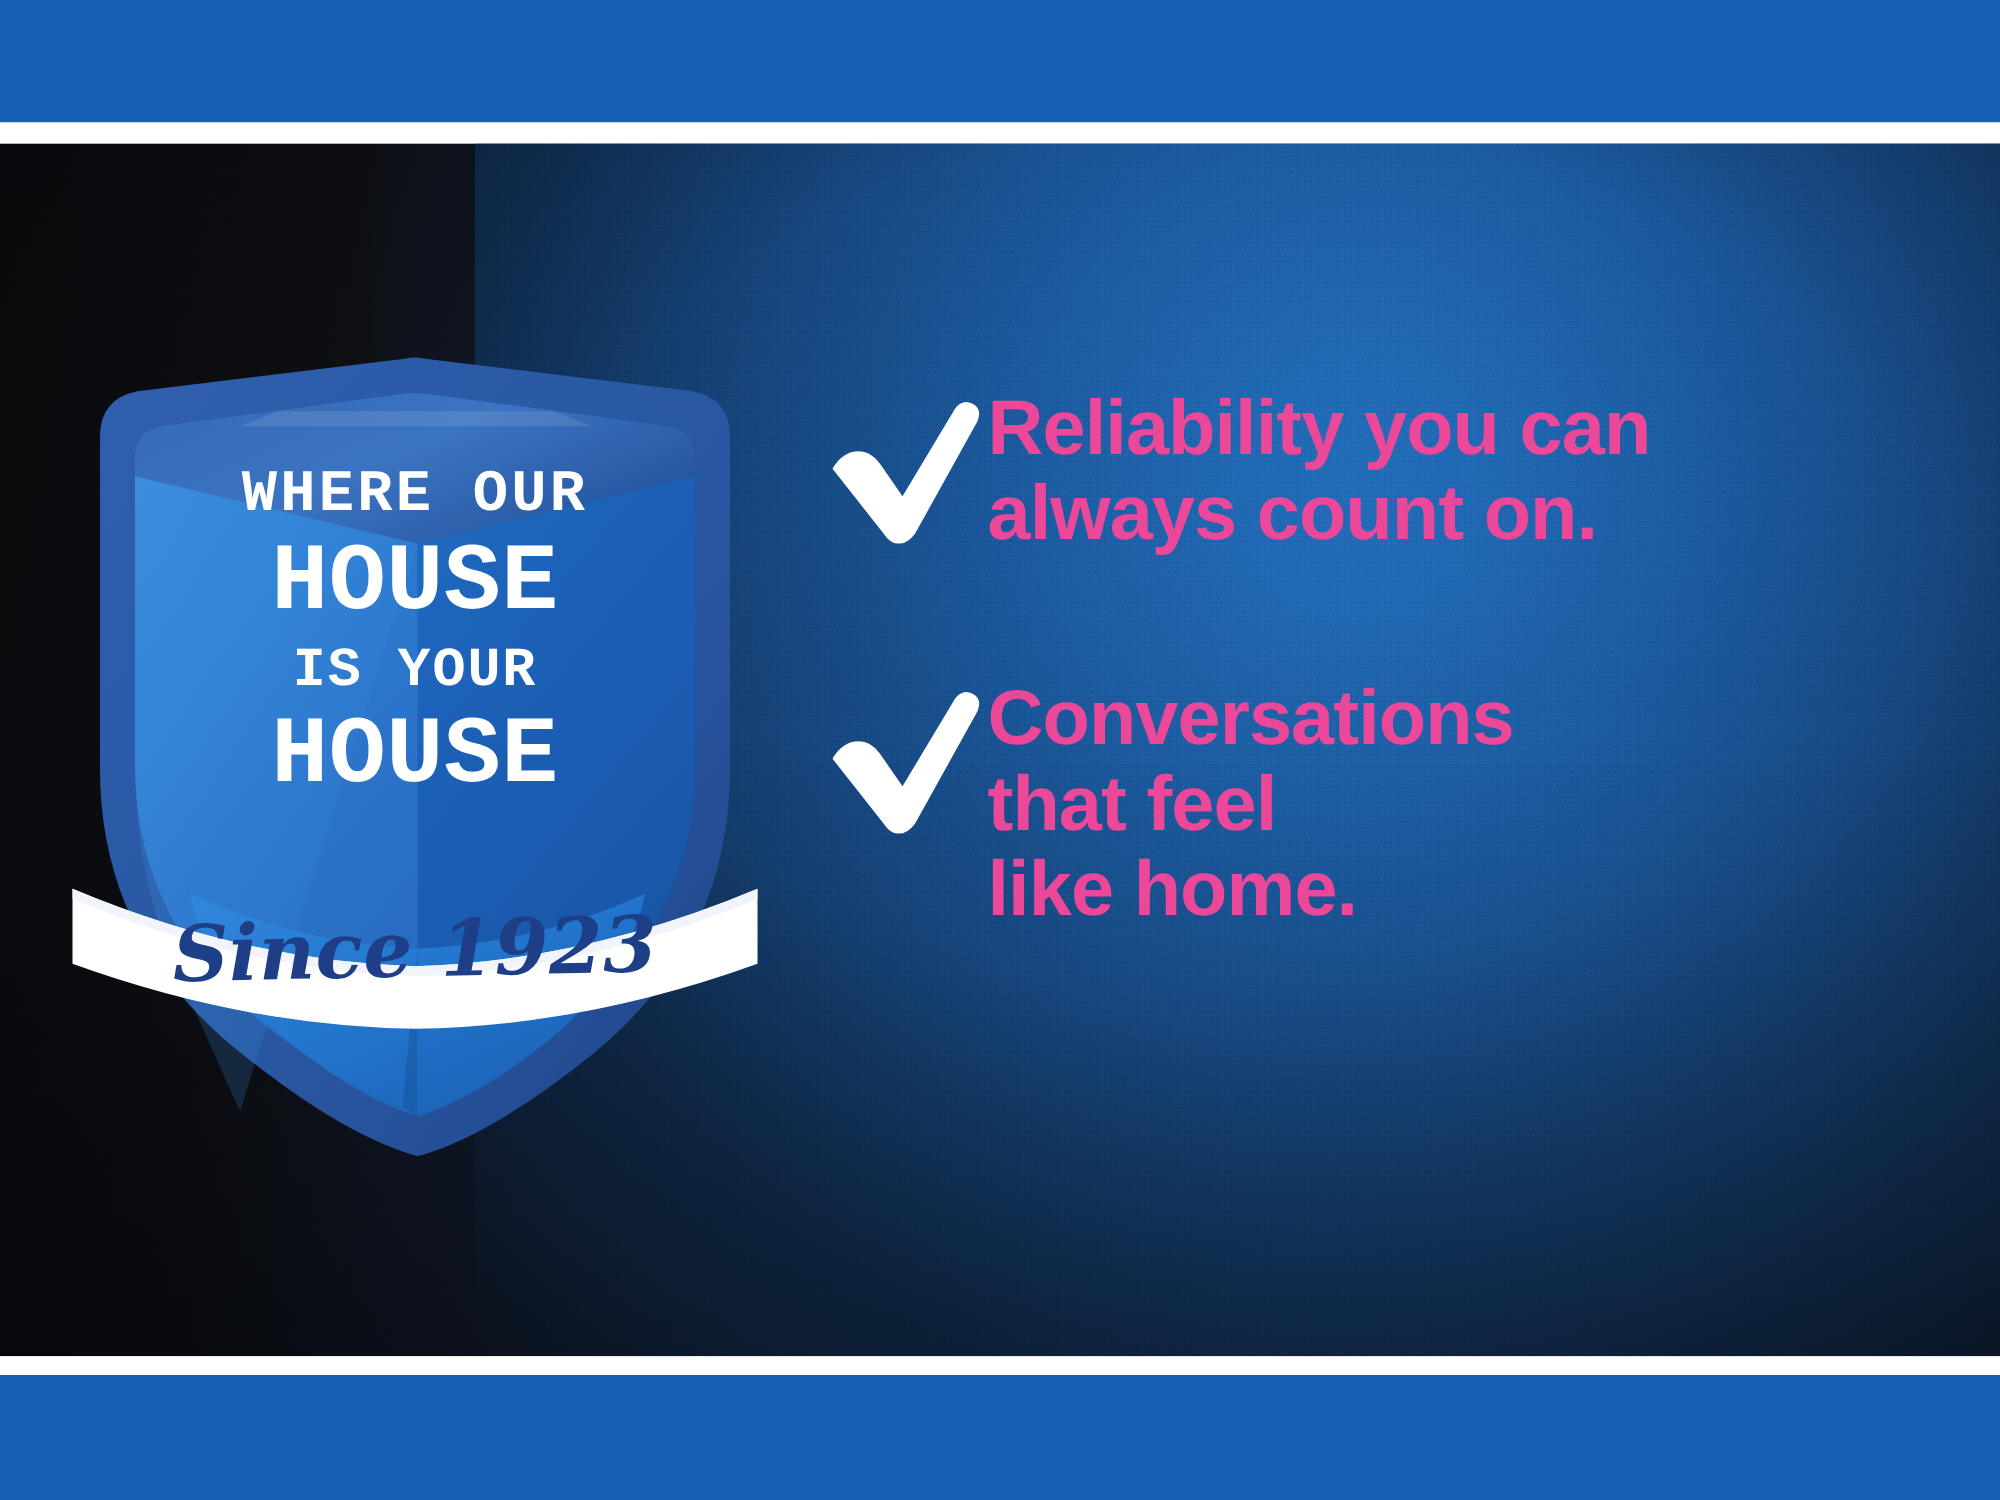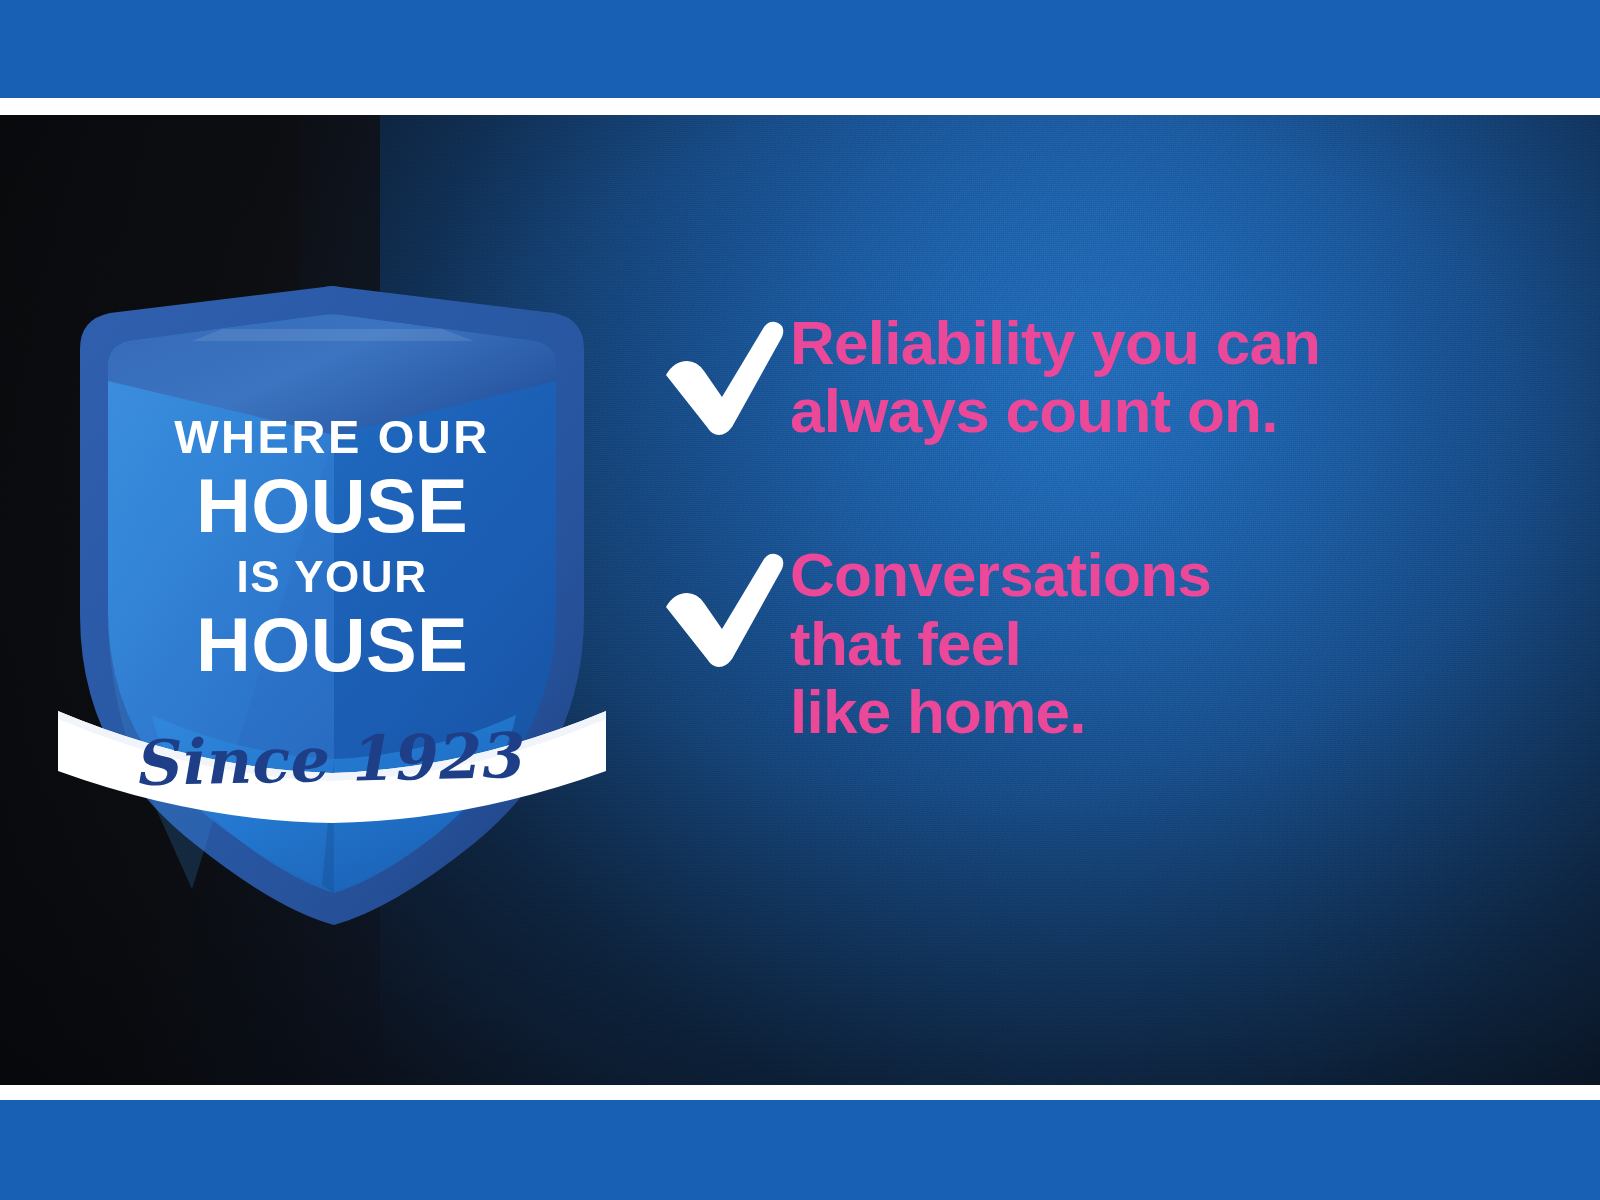--- a/index.html
+++ b/index.html
@@ -141,27 +141,26 @@
   }
 
   
   .badge-text {
     position: absolute;
     left: 0;
     top: 88px;
     width: 520px;
     text-align: center;
     color: #ffffff;
-    font-family: Liberation Sans, sans-serif;
+    font-family: Liberation Mono, monospace;
     font-weight: 700;
     text-transform: uppercase;
     line-height: 1;
     letter-spacing: 0.02em;
     user-select: none;
-    margin-top: 40px;
   }
   .bt-l1 { font-size: 47px; letter-spacing: 0.055em; }
   .bt-l2 { font-size: 76px; letter-spacing: 0.005em; margin-top: 8px; }
   .bt-l3 { font-size: 44px; letter-spacing: 0.035em; margin-top: 11px; }
   .bt-l4 { font-size: 76px; letter-spacing: 0.005em; margin-top: 8px; }
 
   
   .ribbon {
     position: absolute;
     left: -16px;

